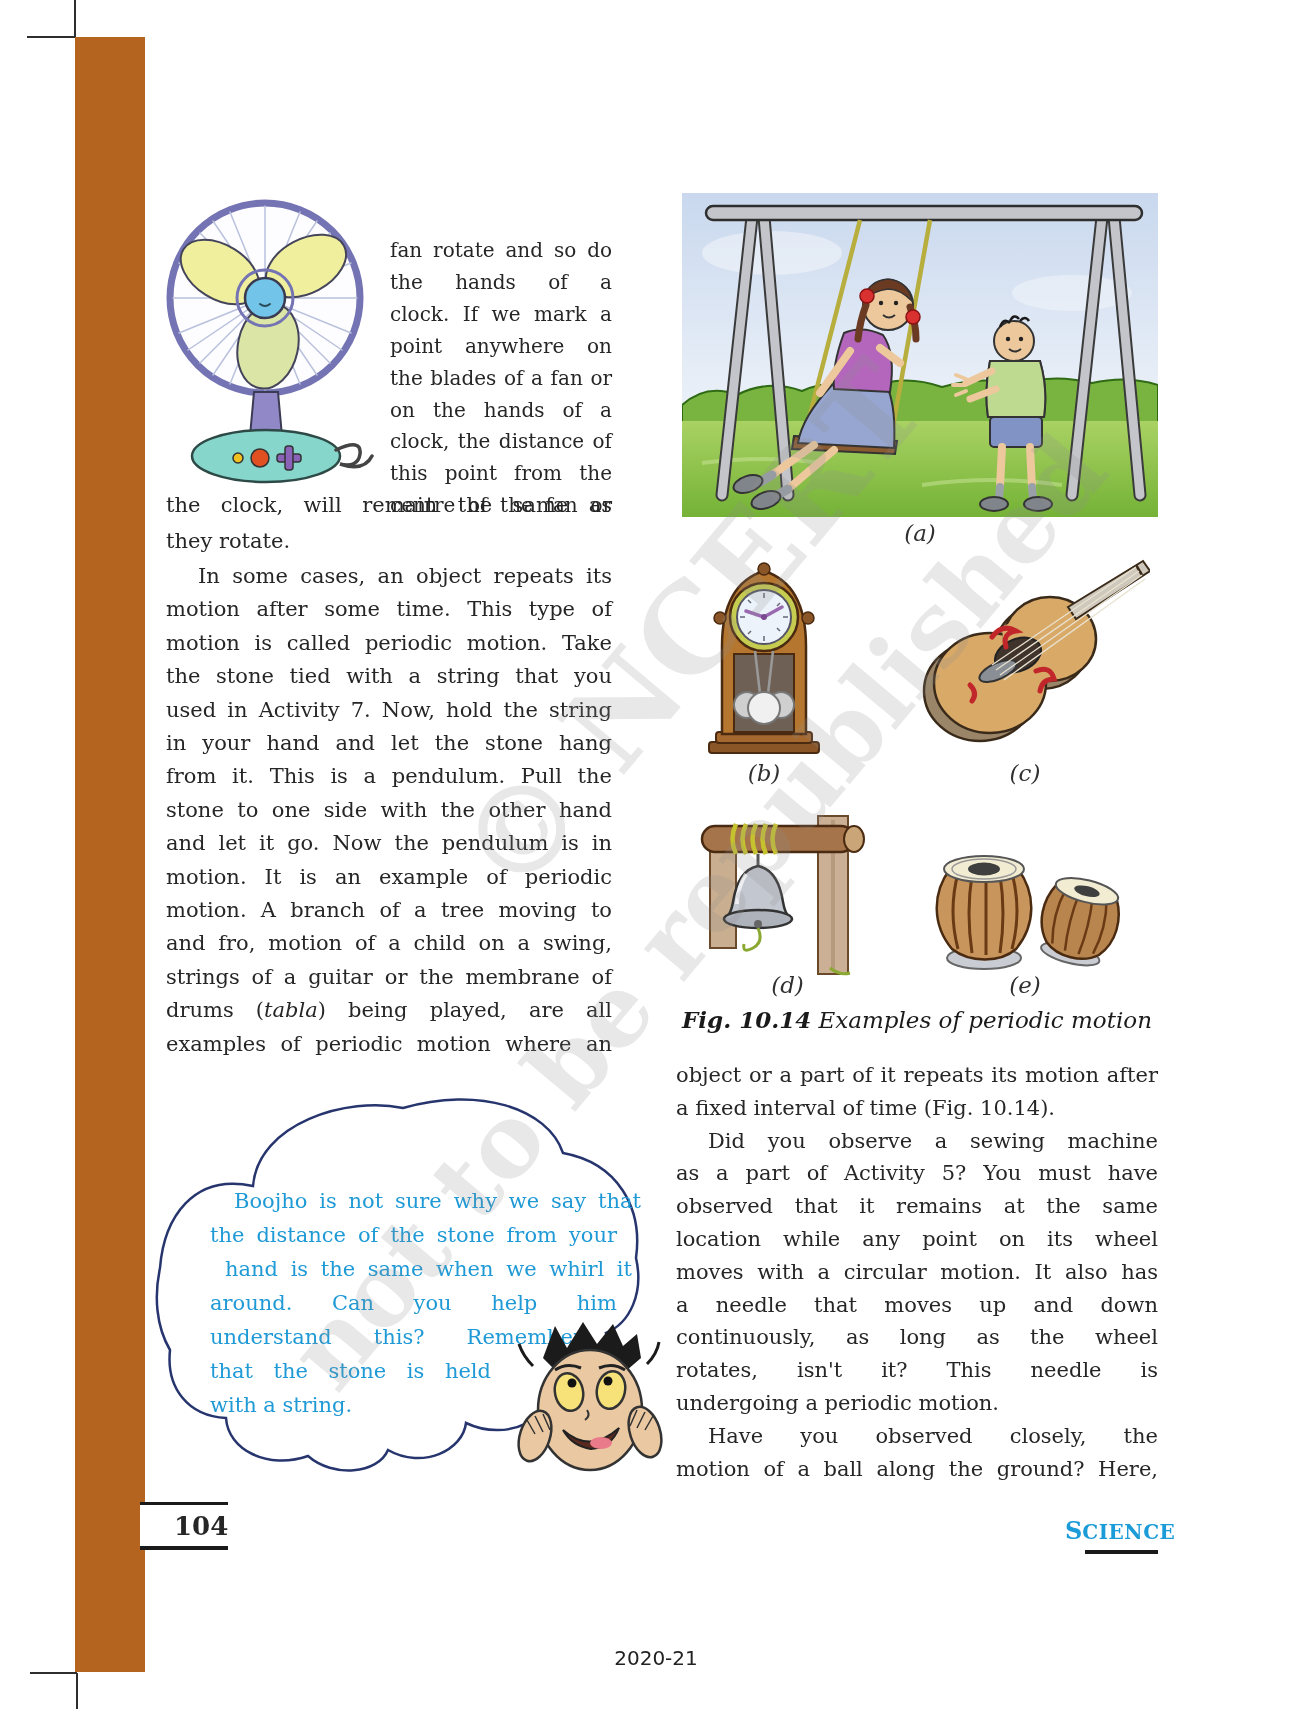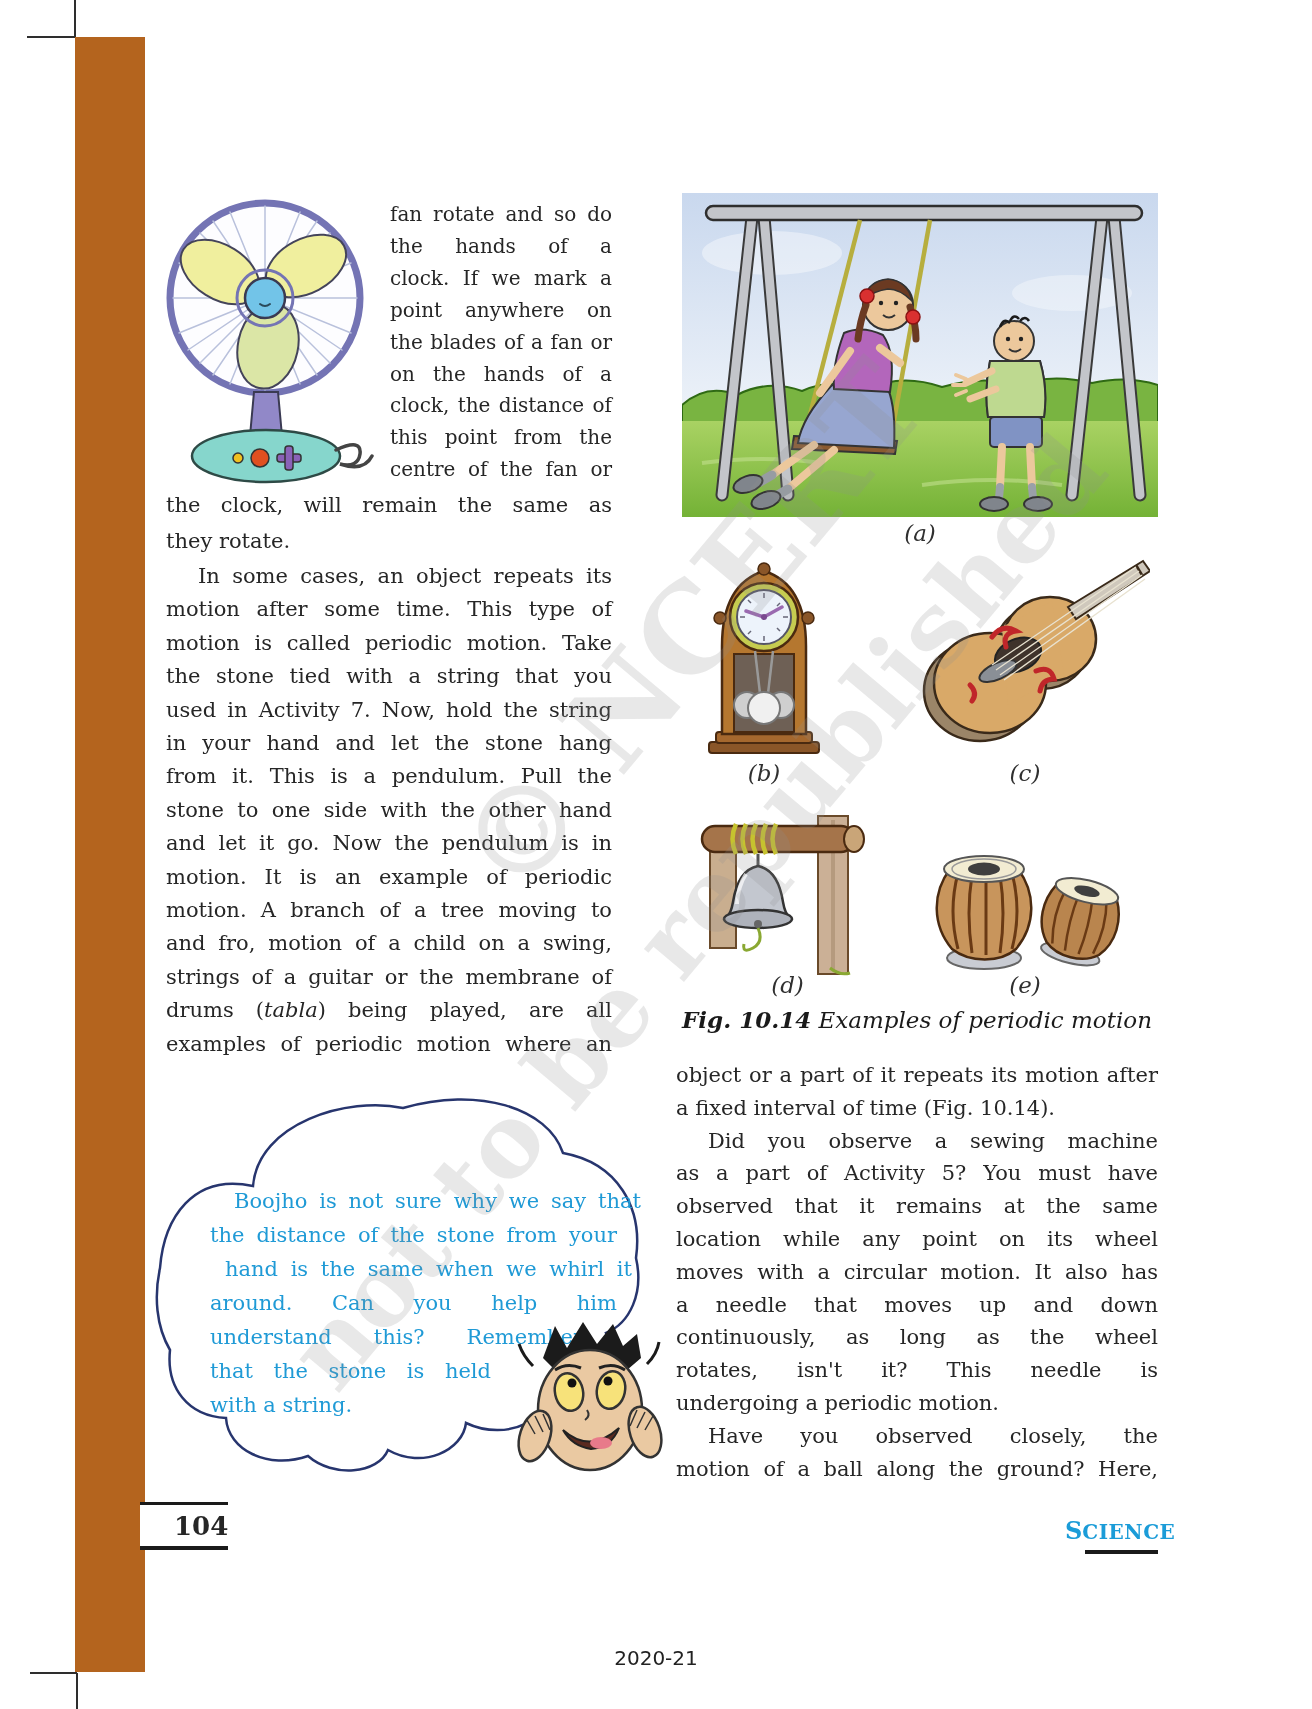--- a/index.html
+++ b/index.html
@@ -4,21 +4,21 @@
 <style>
   html,body{margin:0;padding:0;background:#ffffff;}
   .page{position:relative;width:1312px;height:1709px;background:#fff;overflow:hidden;
         font-family:"DejaVu Serif","Liberation Serif",serif;color:#262626;}
   .abs{position:absolute;}
   .ln{display:block;}
   .j{text-align:justify;text-align-last:justify;}
   .l{text-align:left;}
   .ind{text-indent:32px;}
   .body-txt{font-size:21px;}
-  .fan-txt{font-size:20px;}
+  .fan-txt{font-size:20px;margin-top:36px;}
   .bubble-txt{font-size:21px;color:#1f9ad6;}
   .fig-label{font-style:italic;font-size:23px;color:#303030;text-align:center;}
   .caption{font-size:23px;text-align:center;color:#1a1a1a;}
   .caption .figno{font-weight:bold;font-style:italic;}
   .caption .figtxt{font-style:italic;}
   .spine{background:#b4641e;}
   .cropmark{background:#2e2e2e;}
   .pagenum-box{background:#fff;border-top:3px solid #1a1a1a;border-bottom:4px solid #1a1a1a;
                font-weight:bold;font-size:26px;line-height:42px;padding-left:34px;box-sizing:border-box;}
   .science{color:#1b9cd8;font-weight:bold;text-align:right;}

